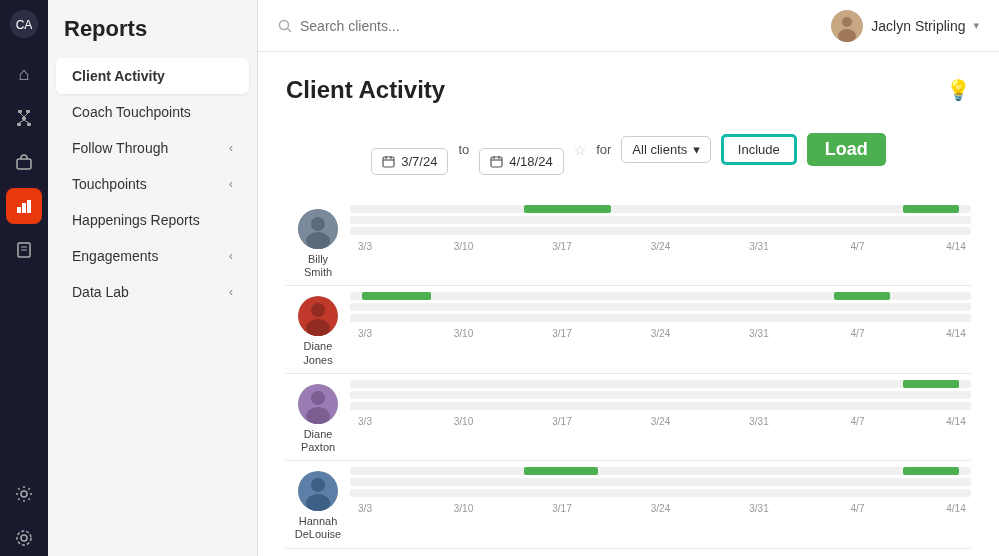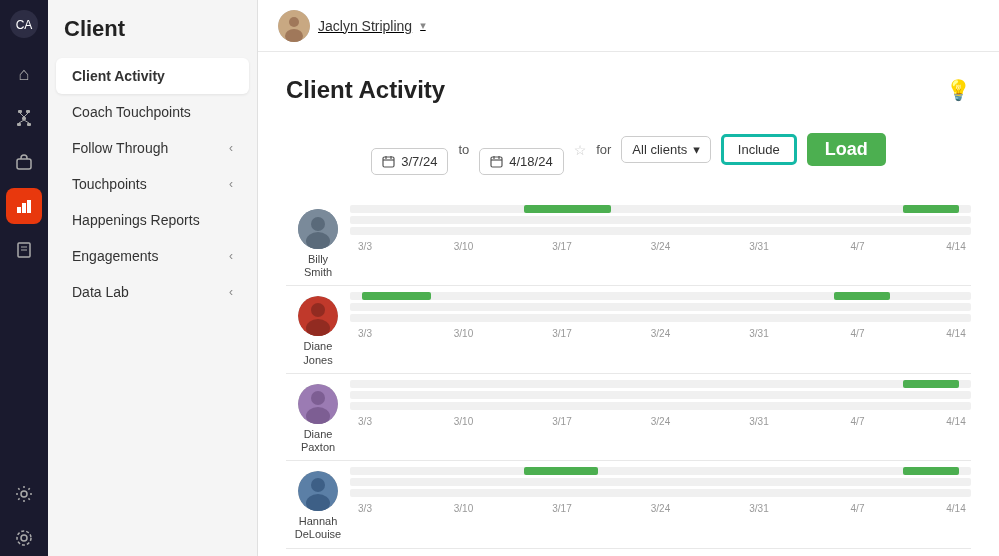--- a/index.html
+++ b/index.html
@@ -96,21 +96,20 @@
       font-size: 14px;
       color: #555;
       background: transparent;
       width: 200px;
     }
     .user-area {
       display: flex;
       align-items: center;
       gap: 8px;
       cursor: pointer;
-      text-decoration: underline;
     }
     .user-avatar {
       width: 32px;
       height: 32px;
       border-radius: 50%;
       background: #ccc;
       overflow: hidden;
       display: flex;
       align-items: center;
       justify-content: center;
@@ -334,21 +333,21 @@
   </div>
   <div class="nav-icon">
     <svg width="18" height="18" viewBox="0 0 18 18" fill="none">
       <circle cx="9" cy="9" r="3" stroke="#aaa" stroke-width="1.5"></circle>
       <circle cx="9" cy="9" r="7" stroke="#aaa" stroke-width="1.5" stroke-dasharray="3 2"></circle>
     </svg>
   </div>
 </div>
 
 <div class="sidebar">
-  <div class="sidebar-title">Client</div>
+  <div class="sidebar-title">Reports</div>
   <div class="sidebar-item active">
     <span>Client Activity</span>
   </div>
   <div class="sidebar-item">
     <span>Coach Touchpoints</span>
   </div>
   <div class="sidebar-item">
     <span>Follow Through</span>
     <span class="chevron">‹</span>
   </div>
@@ -365,20 +364,27 @@
   </div>
   <div class="sidebar-item">
     <span>Data Lab</span>
     <span class="chevron">‹</span>
   </div>
 </div>
 
 <div class="main">
 
   <div class="top-bar">
+    <div class="search-box">
+      <svg width="14" height="14" viewBox="0 0 14 14" fill="none">
+        <circle cx="6" cy="6" r="4.5" stroke="#aaa" stroke-width="1.5"></circle>
+        <line x1="9.5" y1="9.5" x2="13" y2="13" stroke="#aaa" stroke-width="1.5"></line>
+      </svg>
+      <input class="search-input" type="text" placeholder="Search clients..." style="">
+    </div>
     <div class="user-area">
       <div class="user-avatar">
         <svg width="32" height="32" viewBox="0 0 32 32">
           <circle cx="16" cy="16" r="16" fill="#c8a882"></circle>
           <circle cx="16" cy="12" r="5" fill="#a0785a"></circle>
           <ellipse cx="16" cy="26" rx="9" ry="7" fill="#a0785a"></ellipse>
         </svg>
       </div>
       <span class="user-name">Jaclyn Stripling</span>
       <span class="user-chevron">▾</span>

